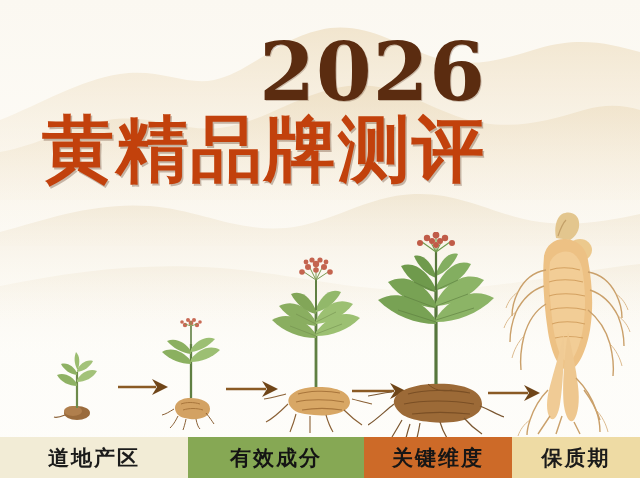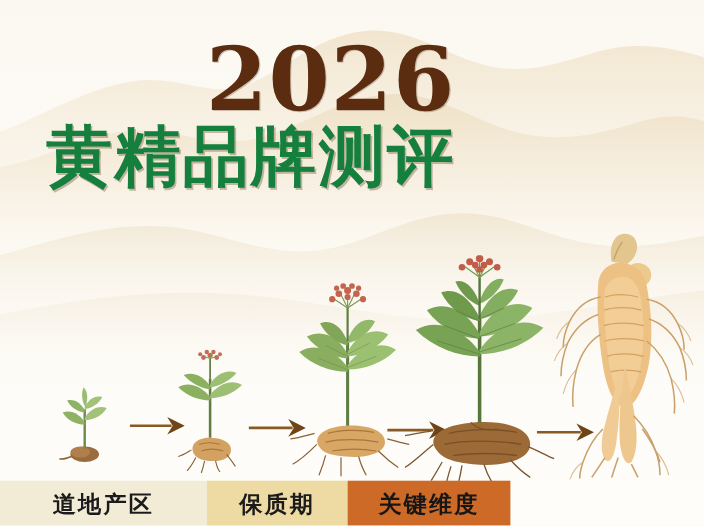--- a/index.html
+++ b/index.html
@@ -27,22 +27,22 @@
   .title-block{position:absolute;left:42px;top:34px;}
   .year{
     font-family:"DejaVu Serif", serif;
     font-size:80px;line-height:0.96;font-weight:700;
     color:#5b2c10;letter-spacing:1px;
     text-shadow:1px 1px 0 rgba(70,30,10,.25);
   }
   .headline{
     margin-top:2px;
     font-family:"DejaVu Sans", sans-serif;
-    font-size:60px;line-height:1.02;font-weight:700;
-    color:#15803d;letter-spacing:2px;
+    font-size:72px;line-height:1.02;font-weight:700;
+    color:#c2410c;letter-spacing:2px;
     white-space:nowrap;
     text-shadow:1.5px 1.5px 0 rgba(80,38,14,.30);
   }
 
   
   .strip{position:absolute;left:0;top:210px;width:640px;height:228px;}
   .stage{position:absolute;bottom:0;}
   .arrow{position:absolute;}
 
   
@@ -370,17 +370,18 @@
           <path d="M110,134 C116,140 120,148 122,156"></path>
           <path d="M96,200 C102,206 106,214 108,222"></path>
           <path d="M30,210 C24,214 20,220 18,226"></path>
         </g>
       </svg>
     </div>
   </div>
 
   <div class="banner">
     <div class="seg seg-1">道地产区</div>
+    <div class="seg seg-2">有效成分</div>
+    <div class="seg seg-4">关键维度</div>
     <div class="seg seg-3">保质期</div>
-    <div class="seg seg-4">关键维度</div>
   </div>
 
 </div>
 
 </body></html>

